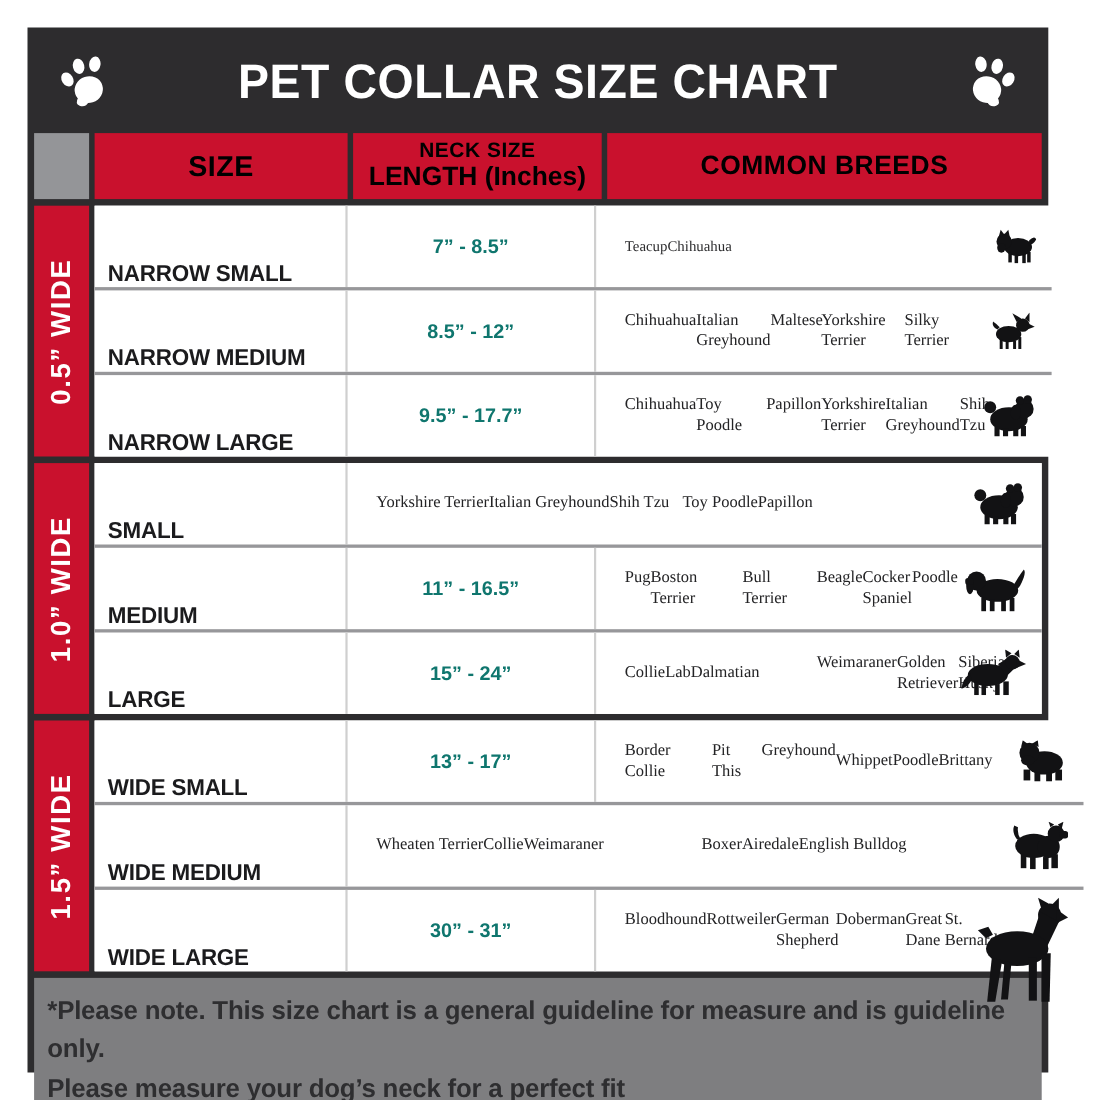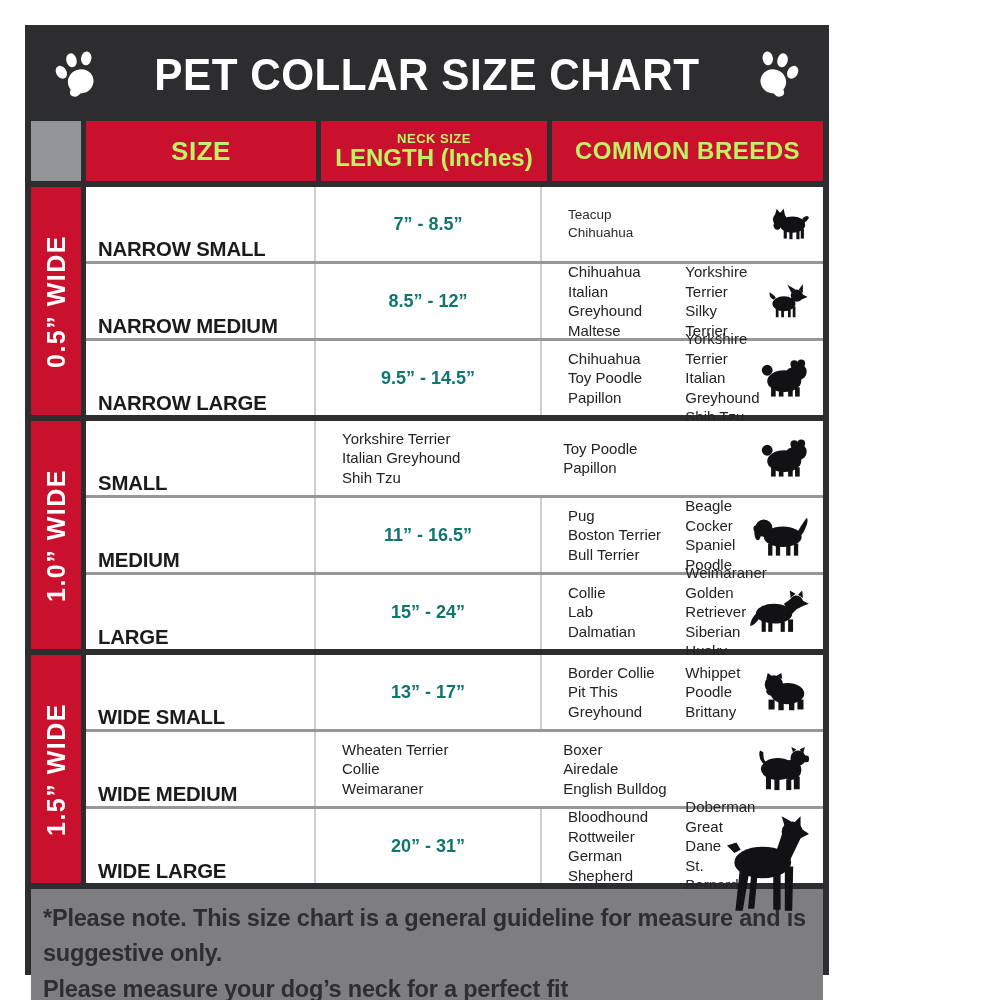--- a/index.html
+++ b/index.html
@@ -1,36 +1,36 @@
 <!DOCTYPE html>
 <html><head>
 <meta charset="utf-8">
 <style>
   html,body{margin:0;padding:0;}
   body{
     width:1000px;height:1000px;background:#ffffff;
     font-family:"Liberation Sans", sans-serif;position:relative;overflow:hidden;
   }
   .frame{
-    position:absolute;left:25px;top:25px;width:804px;height:950px;
+    position:absolute;left:25px;top:25px;width:928px;height:950px;
     background:#2D2C2E;box-sizing:border-box;padding:6px;
     display:flex;flex-direction:column;
   }
   
   .titlebar{height:88px;flex:0 0 88px;display:flex;align-items:center;justify-content:space-between;padding:0 22px;}
   .title{color:#ffffff;font-size:44px;font-weight:700;letter-spacing:.5px;transform:scaleX(.96);transform-origin:center;white-space:nowrap;}
   .paw svg{display:block;}
   .paw.flip svg{transform:scaleX(-1);}
   
   .hrow{display:flex;gap:5px;height:60px;flex:0 0 60px;margin-top:2px;}
   .corner{width:50px;flex:0 0 50px;background:#949598;}
-  .hcell{background:#C9112D;color:#bef264;display:flex;align-items:center;justify-content:center;text-align:center;}
+  .hcell{background:#C9112D;color:#000000;display:flex;align-items:center;justify-content:center;text-align:center;}
   .h-size{width:230px;flex:0 0 230px;font-size:26px;font-weight:700;letter-spacing:.5px;}
   .h-neck{width:226px;flex:0 0 226px;flex-direction:column;line-height:1.05;}
-  .h-neck .l1{font-size:13px;font-weight:700;letter-spacing:.5px;}
+  .h-neck .l1{font-size:19px;font-weight:700;letter-spacing:.5px;}
   .h-neck .l2{font-size:24px;font-weight:700;}
   .h-breeds{flex:1;font-size:24px;font-weight:700;letter-spacing:.5px;}
   
   .group{display:flex;gap:5px;margin-top:6px;flex:0 0 auto;}
   .group-label{width:50px;flex:0 0 50px;background:#C9112D;display:flex;align-items:center;justify-content:center;}
   .group-label span{
     writing-mode:vertical-rl;transform:rotate(180deg);
     color:#fff;font-weight:700;font-size:25px;letter-spacing:1.5px;white-space:nowrap;
   }
   .group-rows{flex:1;display:flex;flex-direction:column;background:#fff;}
@@ -45,21 +45,21 @@
   .cell-size span{transform:scaleX(.97);display:inline-block;transform-origin:left center;white-space:nowrap;}
   .cell-neck{
     width:226px;flex:0 0 226px;display:flex;align-items:center;justify-content:center;
     font-size:18px;font-weight:700;color:#0f766e;border-right:2px solid #CFCFCF;
   }
   .cell-breeds{
     flex:1;display:flex;align-items:center;padding-left:26px;position:relative;
     font-size:15px;color:#232325;line-height:1.3;
   }
   .cell-breeds.single{font-size:13.5px;color:#2d2d2f;}
-  .bcol{display:flex;flex-direction:column;}
+  .bcol{display:flex;flex-direction:row;font-family:Liberation Serif, serif;}
   .bcol1{width:46%;flex:0 0 46%;}
   .bcol2{flex:1;padding-right:78px;}
   .icon-wrap{position:absolute;right:14px;top:50%;transform:translateY(-50%);line-height:0;}
   .icon-wrap svg{fill:#121214;display:block;}
   .icon-wrap.tall{top:auto;bottom:-30px;transform:none;z-index:3;}
   
   .footer{
     margin-top:6px;background:#7E7E80;flex:1;padding:12px 12px 8px 12px;
     color:#2E2E30;font-size:23.5px;font-weight:700;line-height:1.5;position:relative;z-index:1;
     letter-spacing:-.2px;
@@ -164,21 +164,21 @@
                   <rect x="38" y="33" width="4" height="16"></rect>
                   <path d="M10 23 Q2 19 4 12 Q9 15 13 20 Z"></path>
                 </svg>
               </div>
             </div>
           </div>
           <div class="row">
             <div class="cell cell-size">
               <span>NARROW LARGE</span>
             </div>
-            <div class="cell cell-neck">9.5” - 14.5”</div>
+            <div class="cell cell-neck">9.5” - 17.7”</div>
             <div class="cell cell-breeds">
               <div class="bcol bcol1">
                 <div>Chihuahua</div>
                 <div>Toy Poodle</div>
                 <div>Papillon</div>
               </div>
               <div class="bcol bcol2">
                 <div>Yorkshire Terrier</div>
                 <div>Italian Greyhound</div>
                 <div>Shih Tzu</div>
@@ -367,21 +367,21 @@
                   <rect x="37" y="38" width="6" height="13"></rect>
                   <rect x="46" y="35" width="7" height="15"></rect>
                 </svg>
               </div>
             </div>
           </div>
           <div class="row">
             <div class="cell cell-size">
               <span>WIDE LARGE</span>
             </div>
-            <div class="cell cell-neck">20” - 31”</div>
+            <div class="cell cell-neck">30” - 31”</div>
             <div class="cell cell-breeds">
               <div class="bcol bcol1">
                 <div>Bloodhound</div>
                 <div>Rottweiler</div>
                 <div>German Shepherd</div>
               </div>
               <div class="bcol bcol2">
                 <div>Doberman</div>
                 <div>Great Dane</div>
                 <div>St. Bernard</div>
@@ -401,17 +401,17 @@
                   <polygon points="55,48 63,48 62,90 55,90"></polygon>
                 </svg>
               </div>
             </div>
           </div>
         </div>
       </div>
     </div>
 
   <div class="footer">
-    <div id="footnote-line1"><span>*Please note. This size chart is a </span><span class="u">general</span><span> guideline for measure and is </span><span class="u">suggestive</span><span> only.</span></div>
+    <div id="footnote-line1"><span>*Please note. This size chart is a </span><span class="u">general</span><span> guideline for measure and is </span><span class="u">guideline</span><span> only.</span></div>
     <div>Please measure your dog’s neck for a perfect fit</div>
   </div>
 
 </div>
 
 </body></html>

